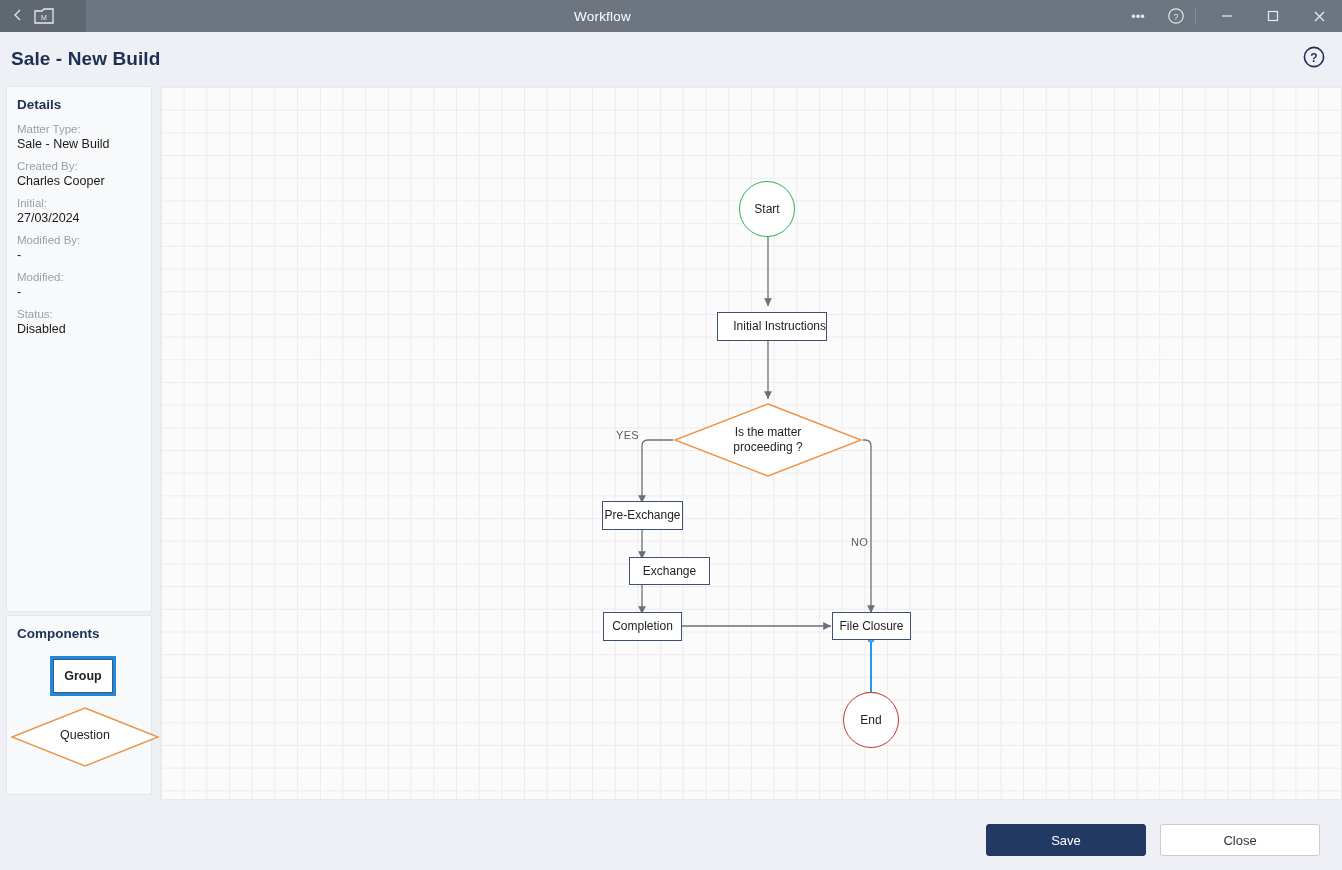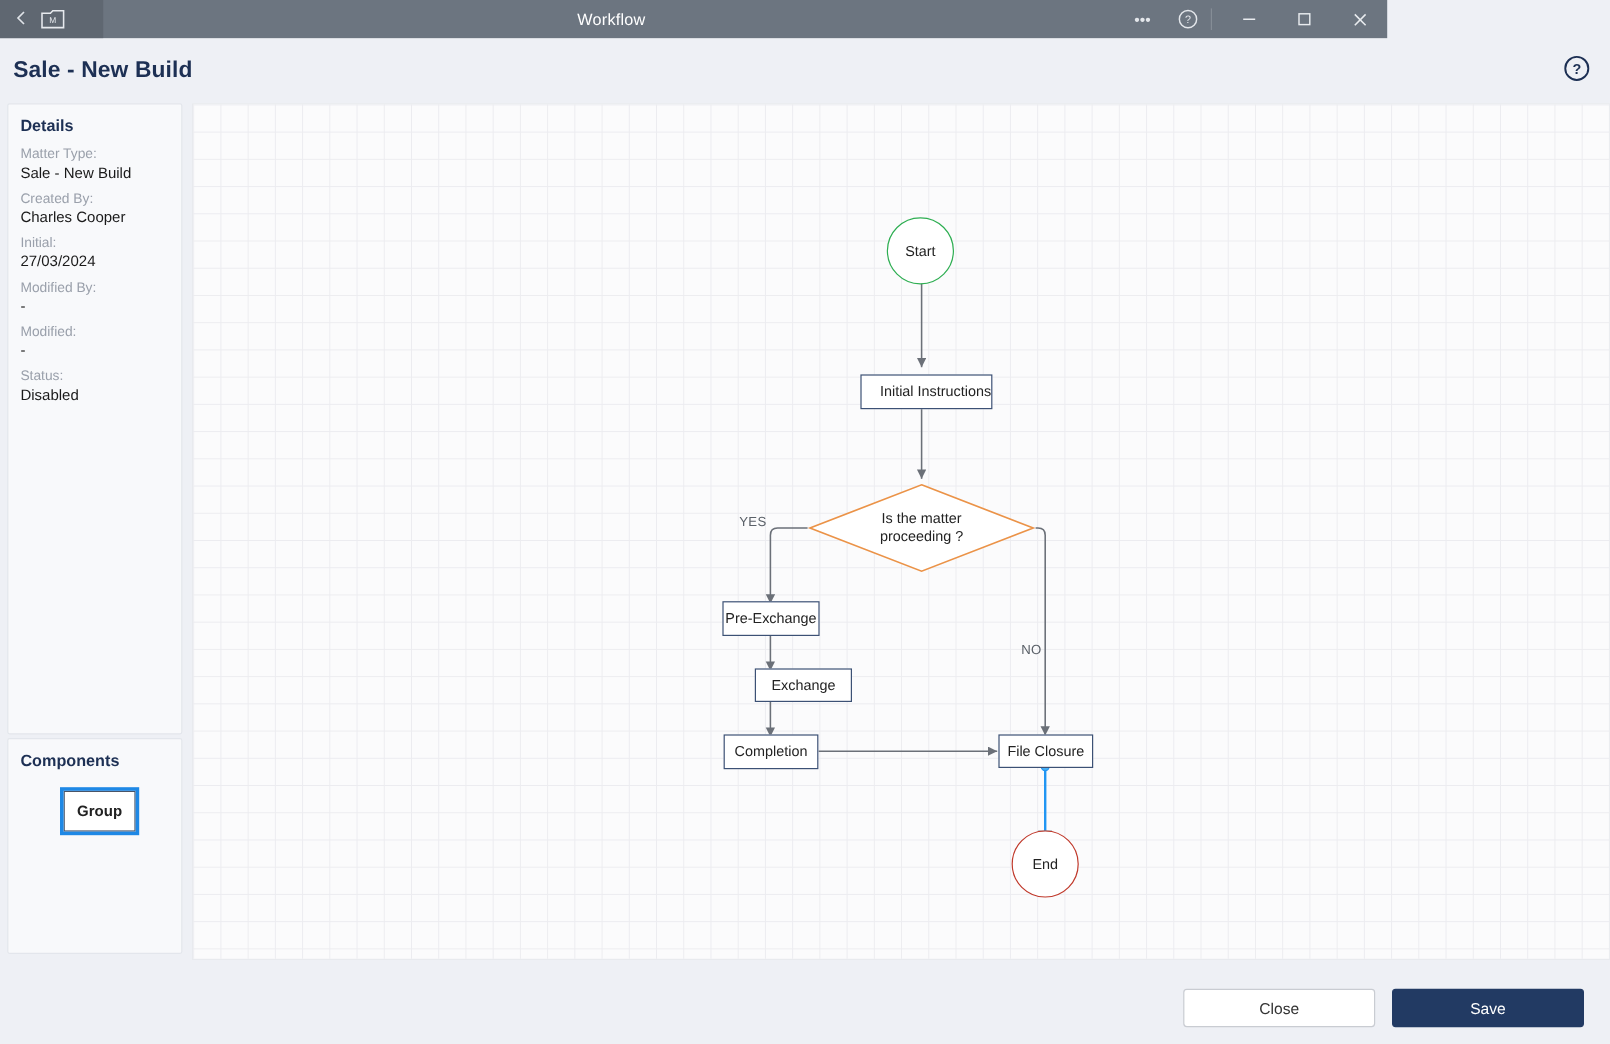--- a/index.html
+++ b/index.html
@@ -6,21 +6,21 @@
   html, body {
     width: 1342px; height: 870px;
     font-family: "Liberation Sans", sans-serif;
     background: #eef0f5;
     overflow: hidden;
   }
 
   
   .titlebar {
     position: absolute; top: 0; left: 0;
-    width: 1156px; height: 32px;
+    width: 1342px; height: 32px;
     background: #6c7580;
     display: flex; align-items: center;
   }
   .tb-left {
     width: 86px; height: 32px;
     background: #5f6771;
     display: flex; align-items: center; gap: 10px;
     padding-left: 12px;
   }
   .tb-back { color: #dfe3e8; font-size: 15px; line-height: 1; cursor: pointer; }
@@ -231,20 +231,26 @@
       <div class="field-label">Status:</div>
       <div class="field-value">Disabled</div>
     </div>
   </div>
 
   <div class="panel panel-components">
     <div class="panel-title">Components</div>
 
     <div class="comp-group">Group</div>
 
+    <div class="comp-question">
+      <svg width="150" height="62" viewBox="0 0 150 62">
+        <polygon points="75,2 148,31 75,60 2,31" fill="#ffffff" stroke="#eb9348" stroke-width="1.4"></polygon>
+      </svg>
+      <span>Question</span>
+    </div>
   </div>
 </div>
 
 <div class="canvas">
   <div class="flow">
 
     <svg width="1182" height="714" style="position:absolute;left:0;top:0;">
       <defs>
         <marker id="arrowGray" markerWidth="8" markerHeight="8" refX="6" refY="3" orient="auto">
           <path d="M0,0 L6,3 L0,6 z" fill="#6b7078"></path>
@@ -309,15 +315,15 @@
     </div>
 
     <div class="node node-circle node-end" style="left:682px; top:605px; width:56px; height:56px;">
       <span class="node-label">End</span>
     </div>
 
   </div>
 </div>
 
 <div class="footer">
+  <div class="btn btn-save">Save</div>
   <div class="btn btn-close">Close</div>
-  <div class="btn btn-save">Save</div>
 </div>
 
 </body></html>

